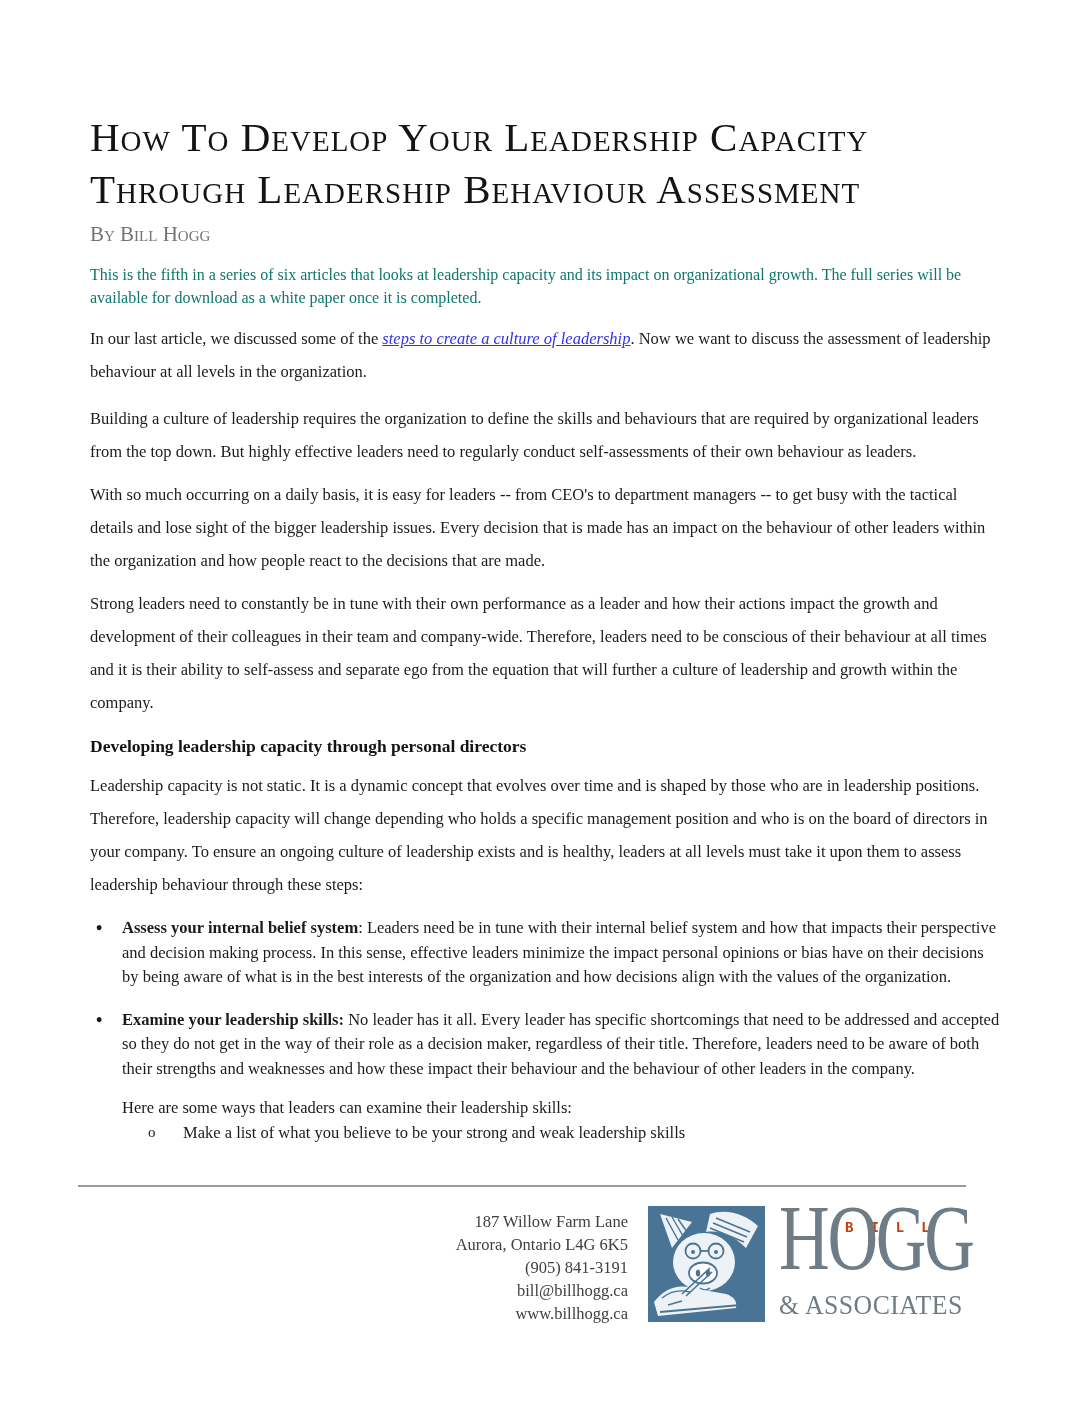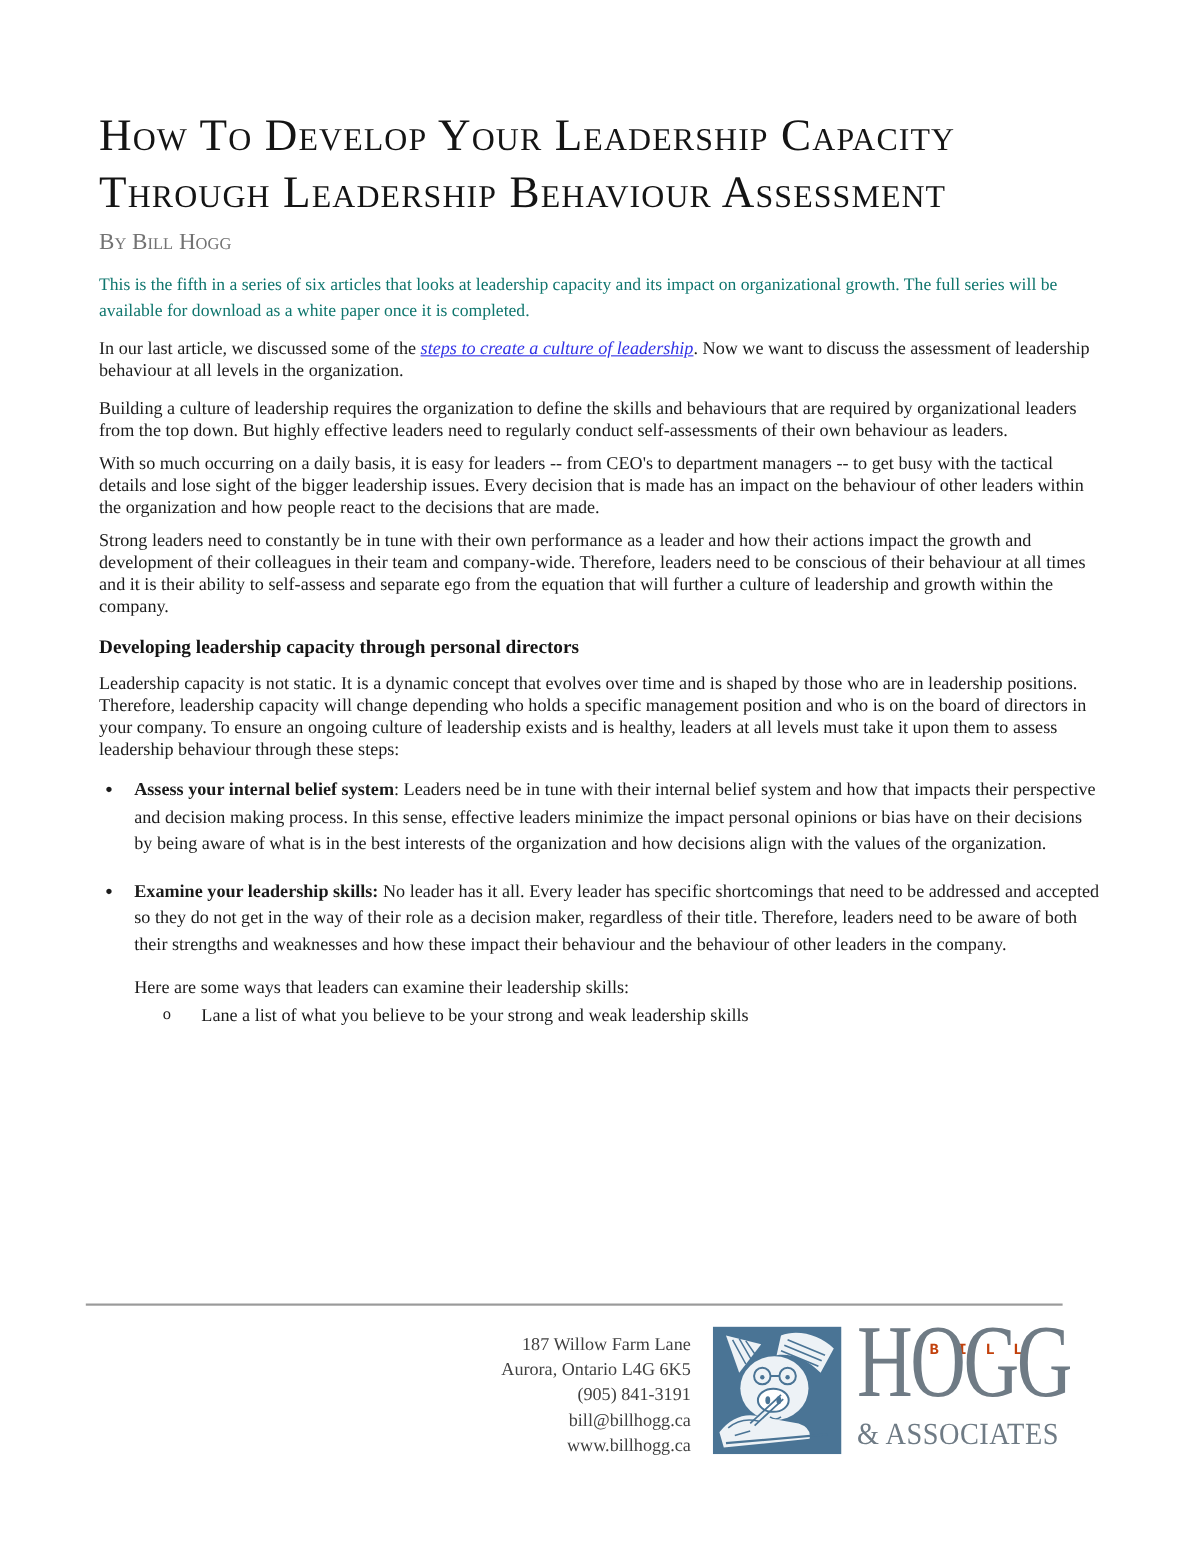--- a/index.html
+++ b/index.html
@@ -7,21 +7,21 @@
     position: relative;
     width: 1088px;
     height: 1408px;
     background: #ffffff;
     font-family: "Liberation Serif", serif;
     color: #1b1b1b;
     overflow: hidden;
   }
   .content {
     position: absolute;
-    top: 96px;
+    top: 111px;
     left: 90px;
     width: 912px;
   }
   .title {
     font-variant: small-caps;
     font-weight: normal;
     font-size: 41px;
     line-height: 52px;
     letter-spacing: 1px;
     color: #141414;
@@ -35,21 +35,21 @@
     color: #737373;
   }
   .series-note {
     font-size: 16px;
     line-height: 23px;
     margin-top: 17px;
     color: #0f766e;
   }
   p.body-para {
     font-size: 16.5px;
-    line-height: 20px;
+    line-height: 33px;
     margin: 11px 0 0 0;
   }
   a.inline-link {
     color: #3232e6;
     font-style: italic;
     text-decoration: underline;
     cursor: pointer;
   }
   h2.section-heading {
     font-size: 17.5px;
@@ -187,21 +187,21 @@
     <h2 class="section-heading">Developing leadership capacity through personal directors</h2>
 
     <p class="body-para" style="margin-top:11px;">Leadership capacity is not static. It is a dynamic concept that evolves over time and is shaped by those who are in leadership positions. Therefore, leadership capacity will change depending who holds a specific management position and who is on the board of directors in your company. To ensure an ongoing culture of leadership exists and is healthy, leaders at all levels must take it upon them to assess leadership behaviour through these steps:</p>
 
     <div class="bullet-item"><span class="bullet-lead">Assess your internal belief system</span><span>: Leaders need be in tune with their internal belief system and how that impacts their perspective and decision making process. In this sense, effective leaders minimize the impact personal opinions or bias have on their decisions by being aware of what is in the best interests of the organization and how decisions align with the values of the organization.</span></div>
 
     <div class="bullet-item" style="margin-top:18px;"><span class="bullet-lead">Examine your leadership skills:</span><span> No leader has it all. Every leader has specific shortcomings that need to be addressed and accepted so they do not get in the way of their role as a decision maker, regardless of their title. Therefore, leaders need to be aware of both their strengths and weaknesses and how these impact their behaviour and the behaviour of other leaders in the company.</span></div>
 
     <div class="examine-intro">Here are some ways that leaders can examine their leadership skills:</div>
 
-    <div class="sub-item">Lane a list of what you believe to be your strong and weak leadership skills</div>
+    <div class="sub-item">Make a list of what you believe to be your strong and weak leadership skills</div>
 
   </div>
 
   <div class="footer-rule"></div>
 
   <div class="address-block">
     <div>187 Willow Farm Lane</div>
     <div>Aurora, Ontario L4G 6K5</div>
     <div>(905) 841-3191</div>
     <div>bill@billhogg.ca</div>

